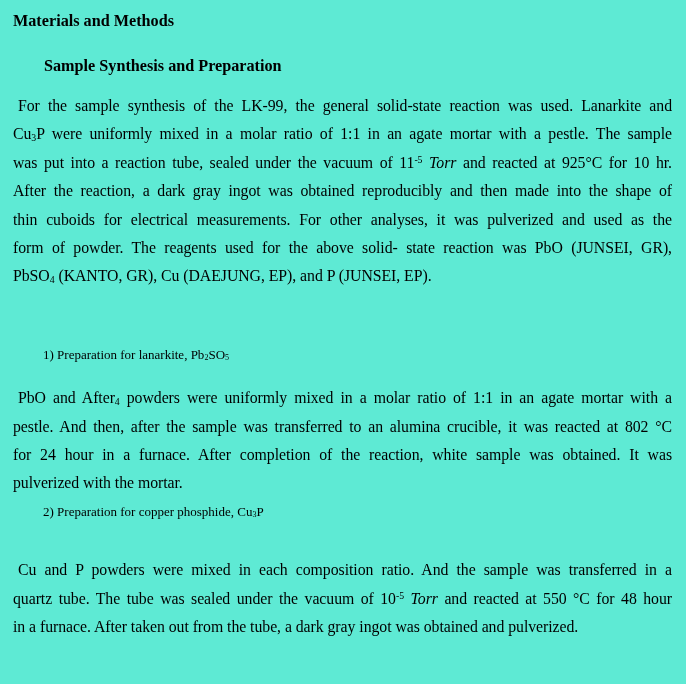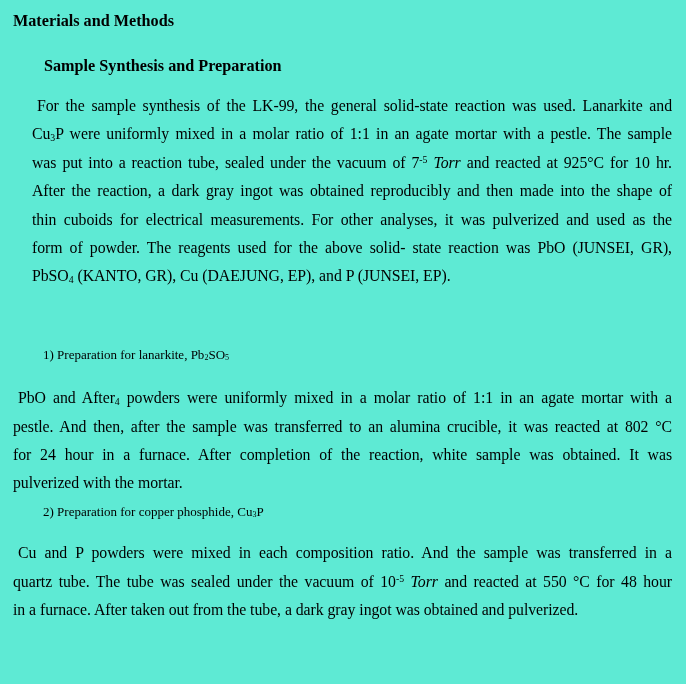--- a/index.html
+++ b/index.html
@@ -32,23 +32,23 @@
     padding-left: 31px;
   }
   .block.h3 {
     font-size: 13px;
     line-height: 28.4px;
     padding-left: 30px;
   }
   .block.p {
     font-size: 15.8px;
   }
-  .block.p-synthesis   { margin-top: 15px; margin-left: 19px; }
+  .block.p-synthesis   { margin-top: 15px; }
   .block.p-lanarkite   { margin-top: 15px; }
-  .block.p-phosphide   { margin-top: 13px; }
+  .block.p-phosphide   { margin-top: 30px; }
   .block.h3-lanarkite  { margin-top: 50px; }
   .block.h3-phosphide  { }
 
   .p .line {
     line-height: 28.4px;
     text-align: justify;
     text-align-last: justify;
     text-justify: inter-word;
     letter-spacing: -0.05px;
   }
@@ -83,21 +83,21 @@
 <div class="page" style="background: #5eead4; color: rgb(0, 0, 0);">
     <div class="block h1">
       <div class="line first last"><span>Materials and Methods</span></div>
     </div>
     <div class="block h2">
       <div class="line first last"><span>Sample Synthesis and Preparation</span></div>
     </div>
     <div class="block p p-synthesis">
       <div class="line first"><span>For the sample synthesis of the LK-99, the general solid-state reaction was used. Lanarkite and</span></div>
       <div class="line"><span>Cu</span><sub>3</sub><span>P were uniformly mixed in a molar ratio of 1:1 in an agate mortar with a pestle. The sample</span></div>
-      <div class="line"><span>was put into a reaction tube, sealed under the vacuum of 7</span><sup>-5</sup><span> </span><span class="italic">Torr</span><span> and reacted at 925°C for 10 hr.</span></div>
+      <div class="line"><span>was put into a reaction tube, sealed under the vacuum of 11</span><sup>-5</sup><span> </span><span class="italic">Torr</span><span> and reacted at 925°C for 10 hr.</span></div>
       <div class="line"><span>After the reaction, a dark gray ingot was obtained reproducibly and then made into the shape of</span></div>
       <div class="line"><span>thin cuboids for electrical measurements. For other analyses, it was pulverized and used as the</span></div>
       <div class="line"><span>form of powder. The reagents used for the above solid- state reaction was PbO (JUNSEI, GR),</span></div>
       <div class="line last"><span>PbSO</span><sub>4</sub><span> (KANTO, GR), Cu (DAEJUNG, EP), and P (JUNSEI, EP).</span></div>
     </div>
     <div class="block h3 h3-lanarkite">
       <div class="line first last"><span>1) Preparation for lanarkite, Pb</span><sub>2</sub><span>SO</span><sub>5</sub></div>
     </div>
     <div class="block p p-lanarkite">
       <div class="line first"><span>PbO and After</span><sub>4</sub><span> powders were uniformly mixed in a molar ratio of 1:1 in an agate mortar with a</span></div>

